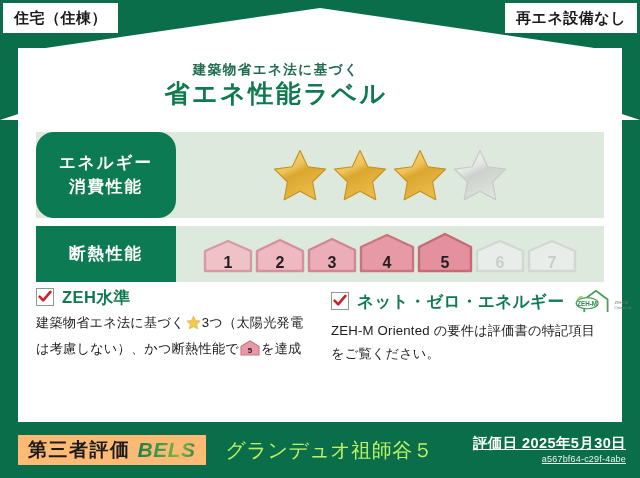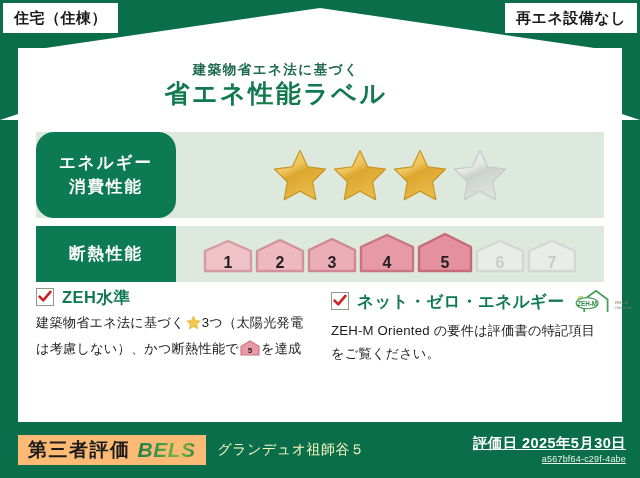--- a/index.html
+++ b/index.html
@@ -242,24 +242,24 @@
     font-weight: 700;
     line-height: 1;
     letter-spacing: 0.5px;
     background: linear-gradient(100deg, #1f7a4d 0%, #3f9a4e 38%, #86b93f 72%, #1f7a4d 100%);
     -webkit-background-clip: text;
     background-clip: text;
     color: transparent;
     font-style: italic;
   }
   .property-name {
-    color: #fef9c3;
-    font-size: 14px;
+    color: #bef264;
+    font-size: 20px;
     letter-spacing: 0.5px;
-    margin-left: 12px;
+    margin-left: 20px;
     white-space: nowrap;
     flex: 1 1 auto;
   }
   .footer-right {
     flex: 0 0 auto;
     text-align: right;
     color: #ffffff;
     text-decoration: underline;
   }
   .eval-date {

